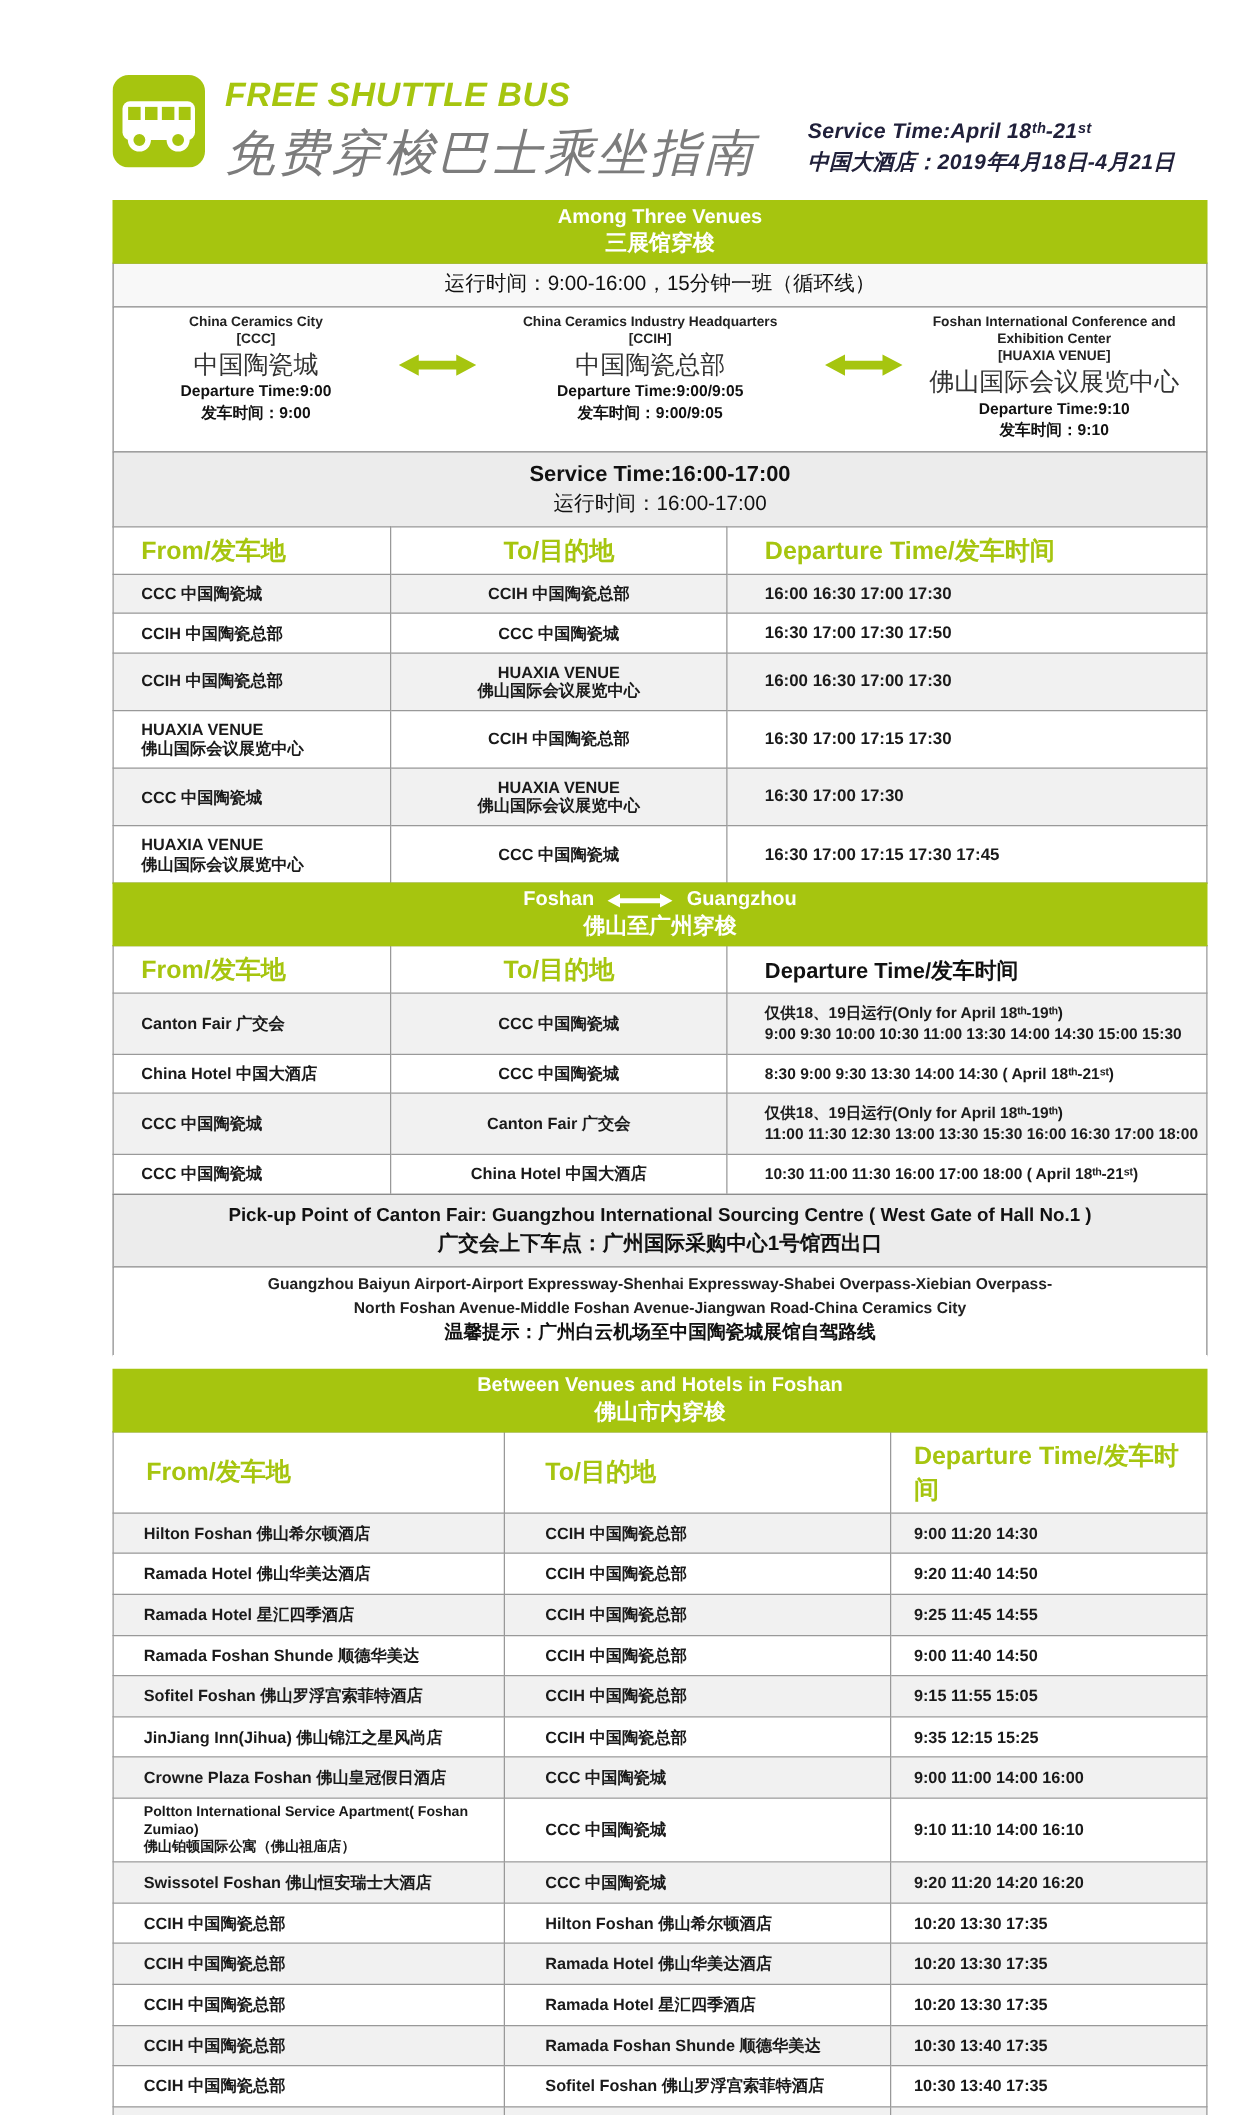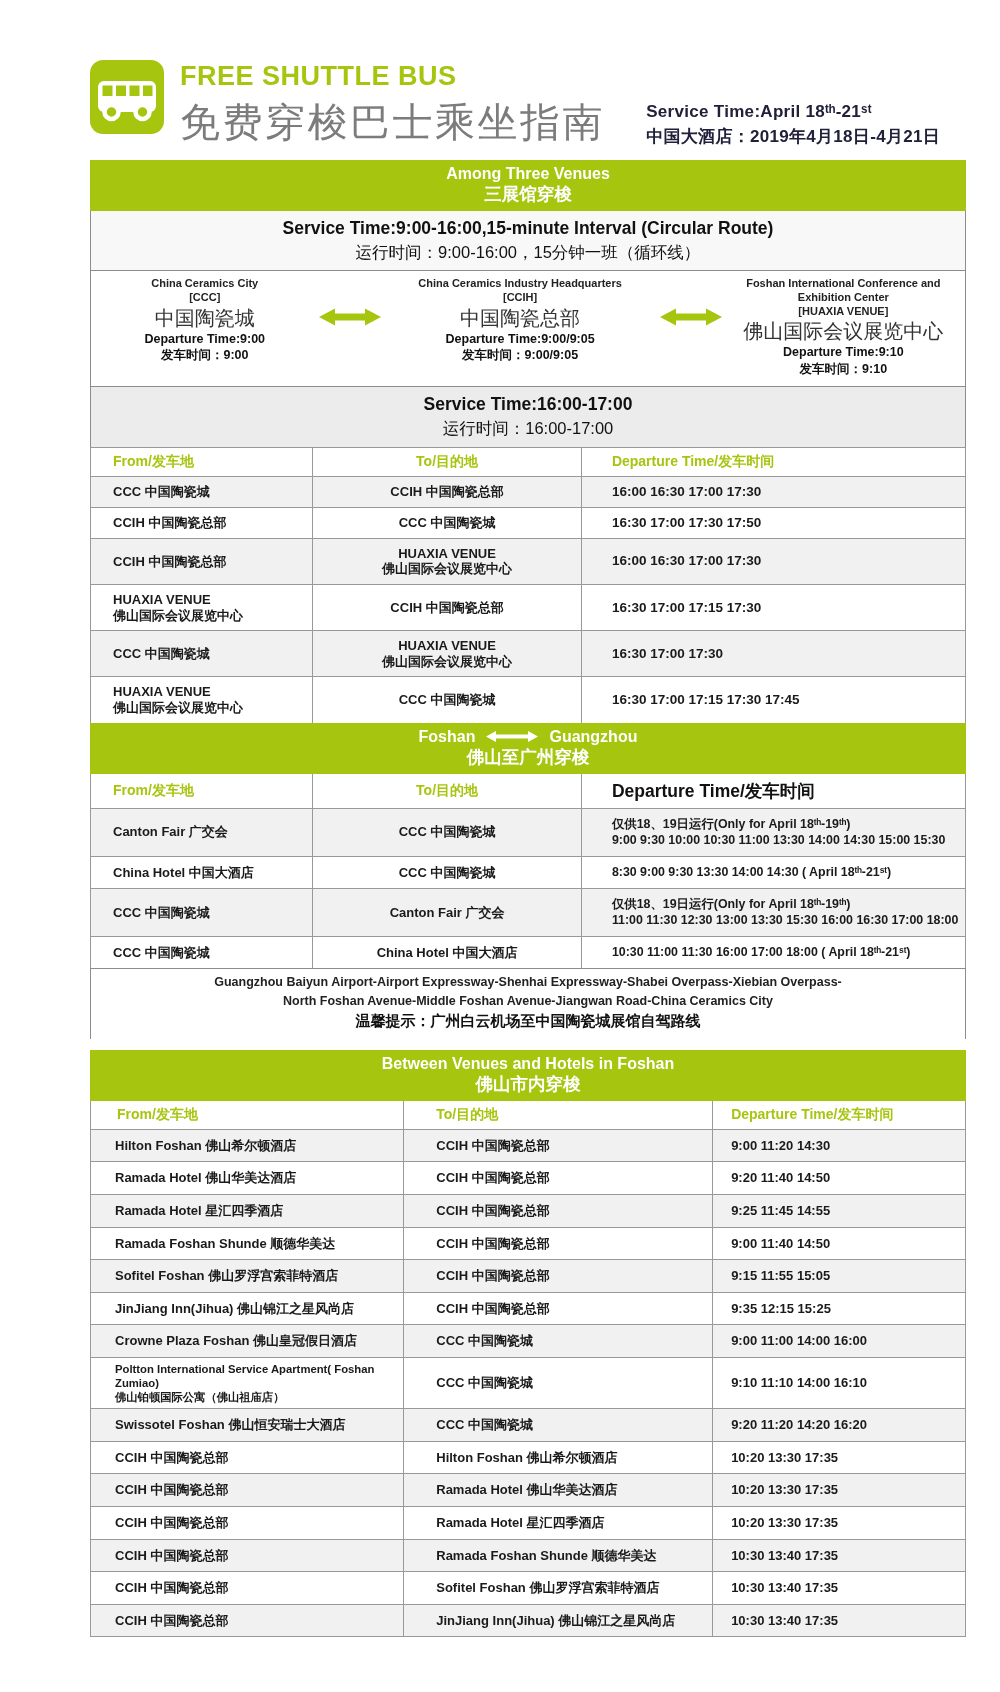--- a/index.html
+++ b/index.html
@@ -2,21 +2,21 @@
 <html><head>
 <meta charset="utf-8">
 <style>
   html,body{margin:0;padding:0;background:#fff;}
   body{font-family:"Liberation Sans","DejaVu Sans",sans-serif;color:#1a1a1a;}
   .page{position:relative;width:1000px;min-height:1692px;background:#fff;overflow:hidden;}
   .doc{width:876px;margin-left:90px;}
   .doc > * + *{margin-top:-1px;}
 
   
-  .hdr{display:flex;justify-content:space-between;align-items:flex-end;padding:60px 26px 10px 0;}
+  .hdr{display:flex;justify-content:space-between;align-items:center;padding:60px 26px 10px 0;font-style:italic;}
   .hdr-left{display:flex;align-items:flex-start;}
   .bus-badge{width:74px;height:74px;flex:0 0 auto;}
   .titles{margin-left:16px;padding-top:2px;}
   .title-en{font-size:27px;font-weight:800;color:var(--accent);letter-spacing:.5px;line-height:1.1;}
   .title-cn{font-size:40px;font-weight:400;color:#7c7c7c;letter-spacing:2.5px;margin-top:3px;}
   .hdr-right{padding-top:26px;text-align:left;}
   .svc-line{font-size:17px;font-weight:700;color:#20203a;line-height:1.45;letter-spacing:.3px;}
 
   
   .banner{background:var(--accent);color:#fff;text-align:center;padding:4px 0 5px;position:relative;z-index:2;}
@@ -41,21 +41,21 @@
   .v-code{font-size:11px;font-weight:700;color:#222;line-height:1.25;}
   .v-cn{font-size:20px;font-weight:500;color:#333;line-height:1.25;margin-top:1px;}
   .v-dep{font-size:12.5px;font-weight:700;color:#111;line-height:1.35;}
   .v-arrow{flex:0 0 auto;margin-top:30px;padding:0 4px;}
   .v-arrow svg{display:block;}
 
   
   table.t{width:100%;border-collapse:collapse;background:#fff;table-layout:fixed;}
   table.t,.t th,.t td{border:1px solid #999;}
   table.t{border-color:#8c8c8c;}
-  .t th{color:var(--accent);font-size:14px;font-weight:700;padding:5px 6px;background:#fff;}
+  .t th{color:var(--accent);font-size:20px;font-weight:700;padding:5px 6px;background:#fff;}
   .t td{font-size:13px;font-weight:600;color:#1a1a1a;padding:6px 6px;white-space:pre-line;line-height:1.2;}
   .t tbody tr:nth-of-type(odd) td{background:#f1f1f1;}
   
   .t12 col.c1{width:25.4%;} .t12 col.c2{width:30.7%;} .t12 col.c3{width:43.9%;}
   .t12 th.h-from,.t12 td.c-from{text-align:left;padding-left:22px;}
   .t12 th.h-to,.t12 td.c-to{text-align:center;}
   .t12 th.h-time,.t12 td.c-time{text-align:left;padding-left:30px;}
   .t12 td.c-time{font-size:13.5px;font-weight:700;}
   .t12 td{padding-top:7px;padding-bottom:7px;}
   
@@ -121,21 +121,20 @@
   <div class="doc">
 
     <div class="banner">
       <div class="b-en">
           <span>Among Three Venues</span>
         </div>
       <div class="b-cn">三展馆穿梭</div>
     </div>
 
     <div class="box svc-box">
-      <div class="l1">Service Time:9:00-16:00,15-minute Interval (Circular Route)</div>
       <div class="l2">运行时间：9:00-16:00，15分钟一班（循环线）</div>
     </div>
 
     <div class="box venues">
       <div class="venue v1">
         <div class="v-en">China Ceramics City</div>
         <div class="v-code">[CCC]</div>
         <div class="v-cn">中国陶瓷城</div>
         <div class="v-dep">Departure Time:9:00</div>
         <div class="v-dep">发车时间：9:00</div>
@@ -277,20 +276,24 @@
           </tr>
 
           <tr>
             <td class="c-from">CCC 中国陶瓷城</td>
             <td class="c-to">China Hotel 中国大酒店</td>
             <td class="c-time">10:30 11:00 11:30 16:00 17:00 18:00 ( April 18ᵗʰ-21ˢᵗ)</td>
           </tr>
         </tbody>
     </table>
 
+    <div class="wide-row pickup">
+      <div class="p-en">Pick-up Point of Canton Fair: Guangzhou International Sourcing Centre ( West Gate of Hall No.1 )</div>
+      <div class="p-cn">广交会上下车点：广州国际采购中心1号馆西出口</div>
+    </div>
 
     <div class="wide-row route">
       <div class="r-en">Guangzhou Baiyun Airport-Airport Expressway-Shenhai Expressway-Shabei Overpass-Xiebian Overpass-</div>
       <div class="r-en">North Foshan Avenue-Middle Foshan Avenue-Jiangwan Road-China Ceramics City</div>
       <div class="r-cn1">温馨提示：广州白云机场至中国陶瓷城展馆自驾路线</div>
     </div>
 
     <div class="gap"></div>
 
     <div class="banner">

